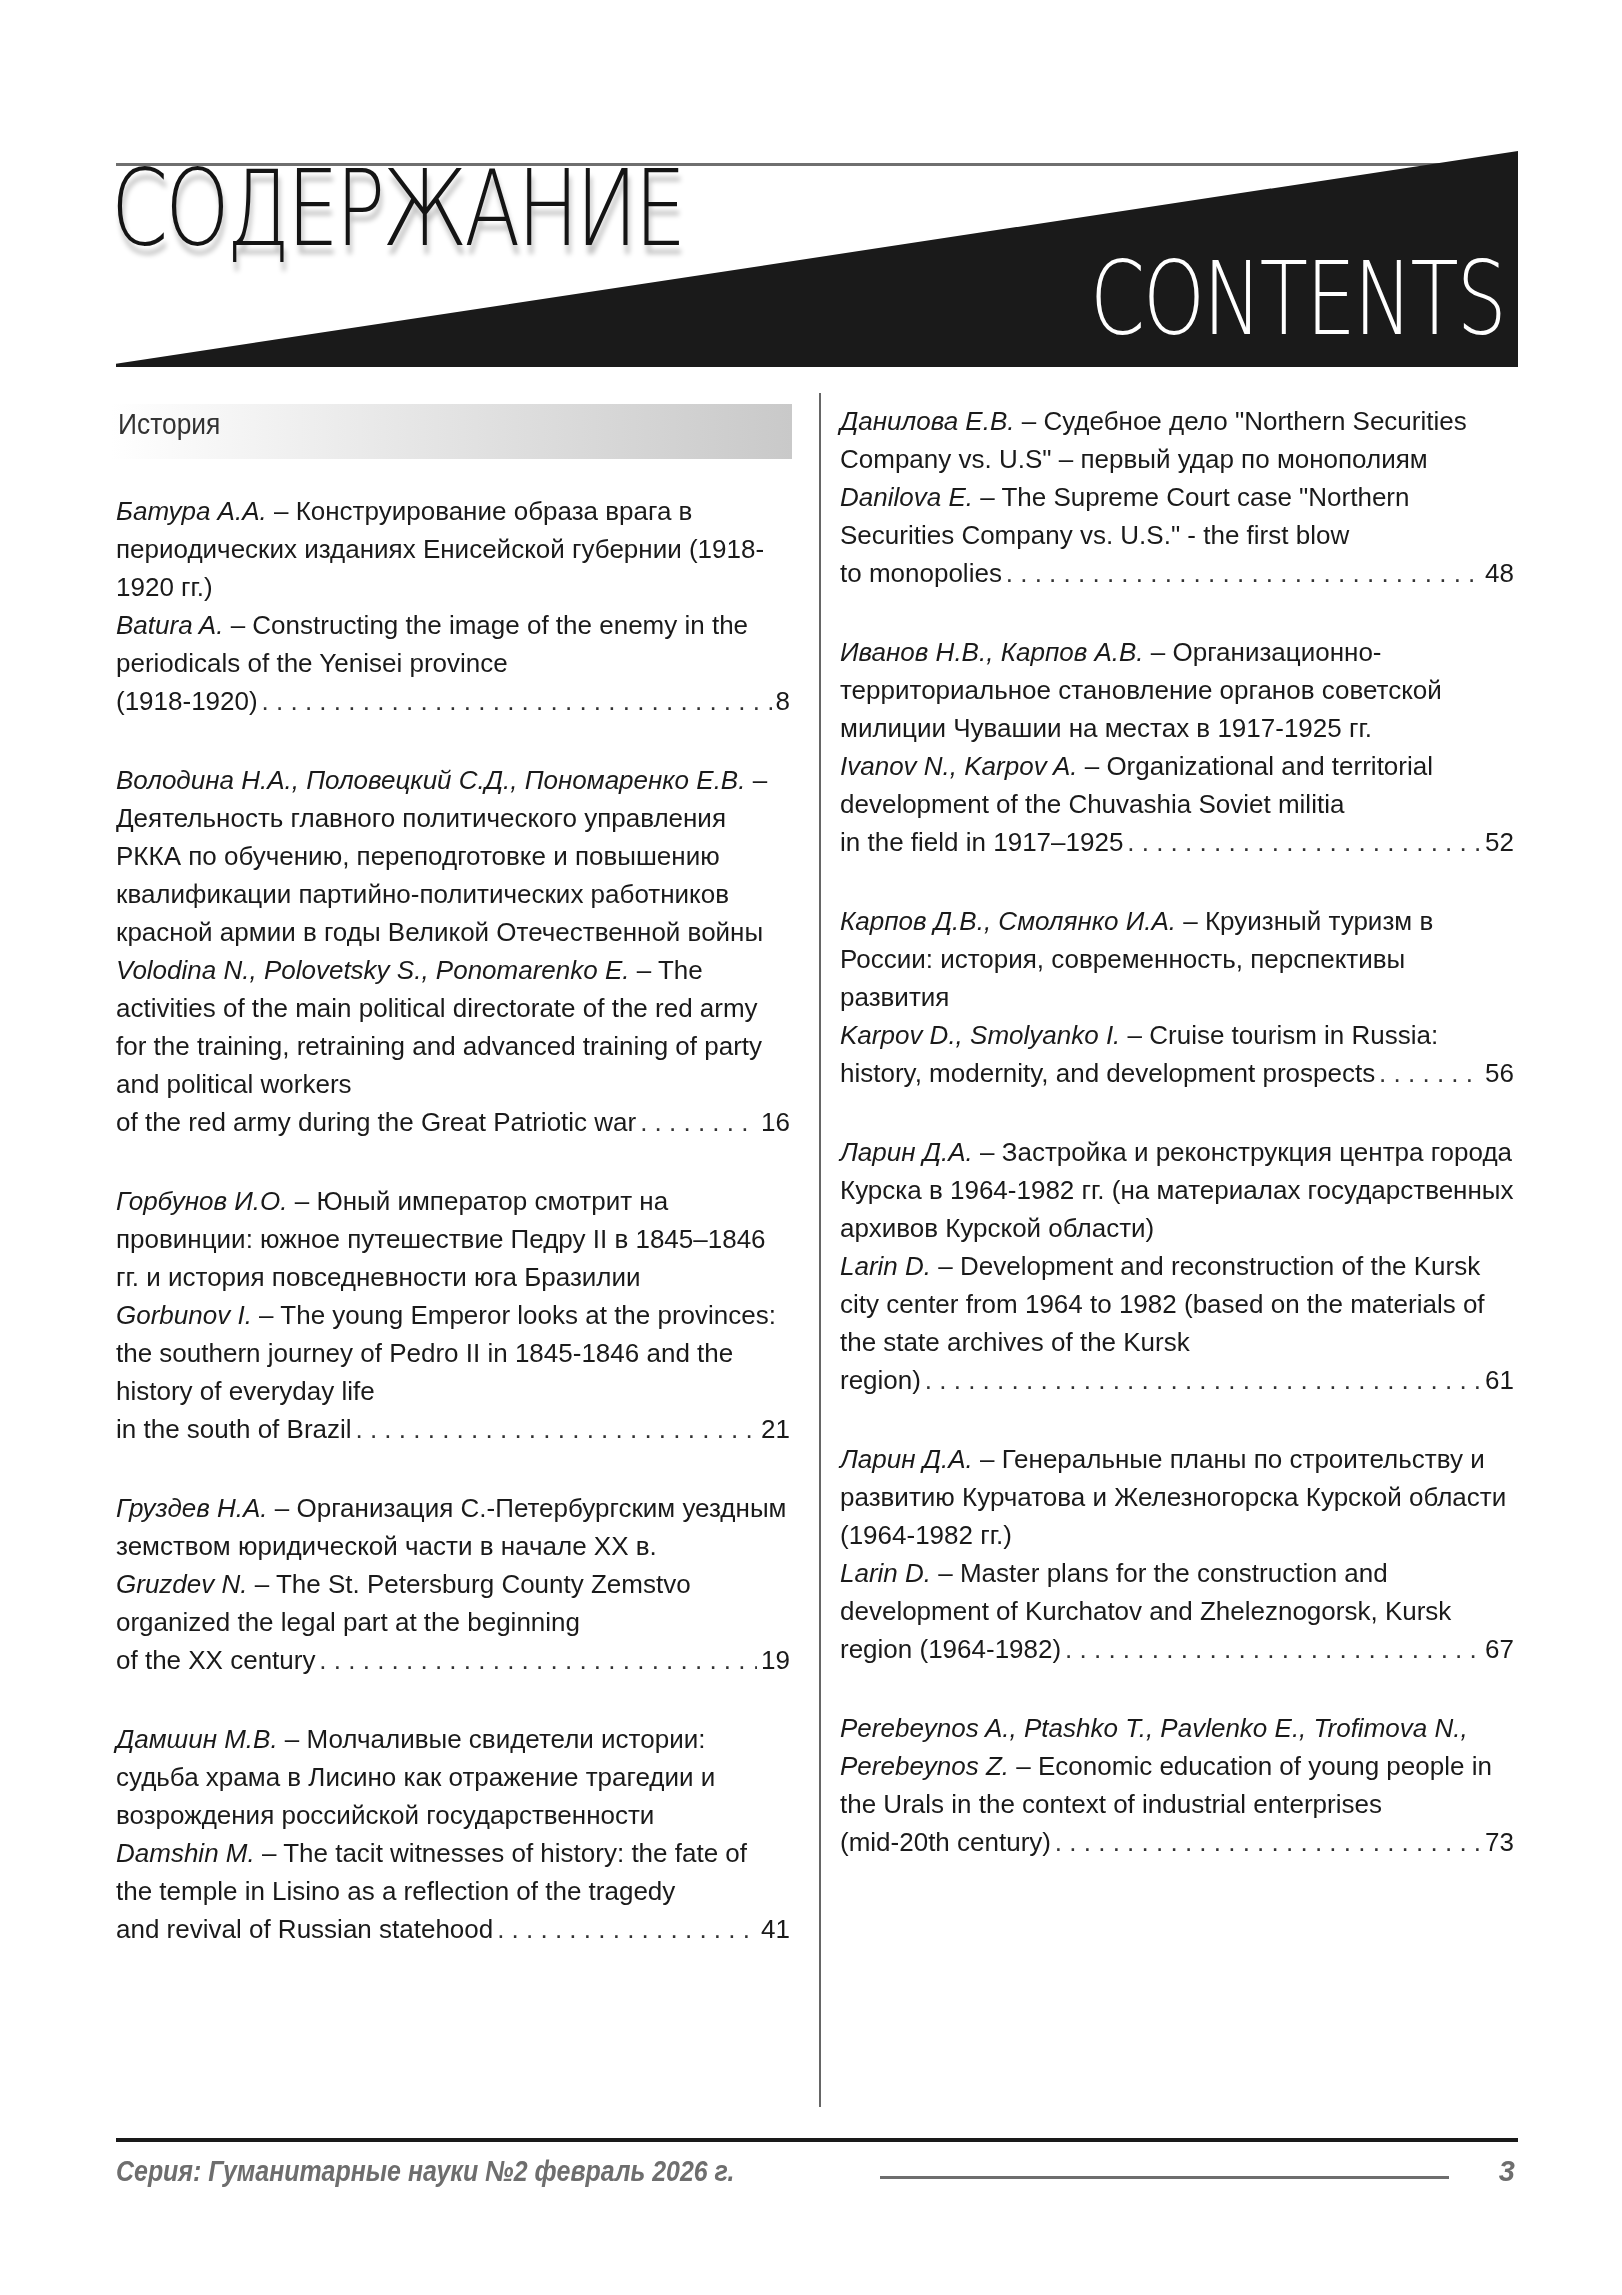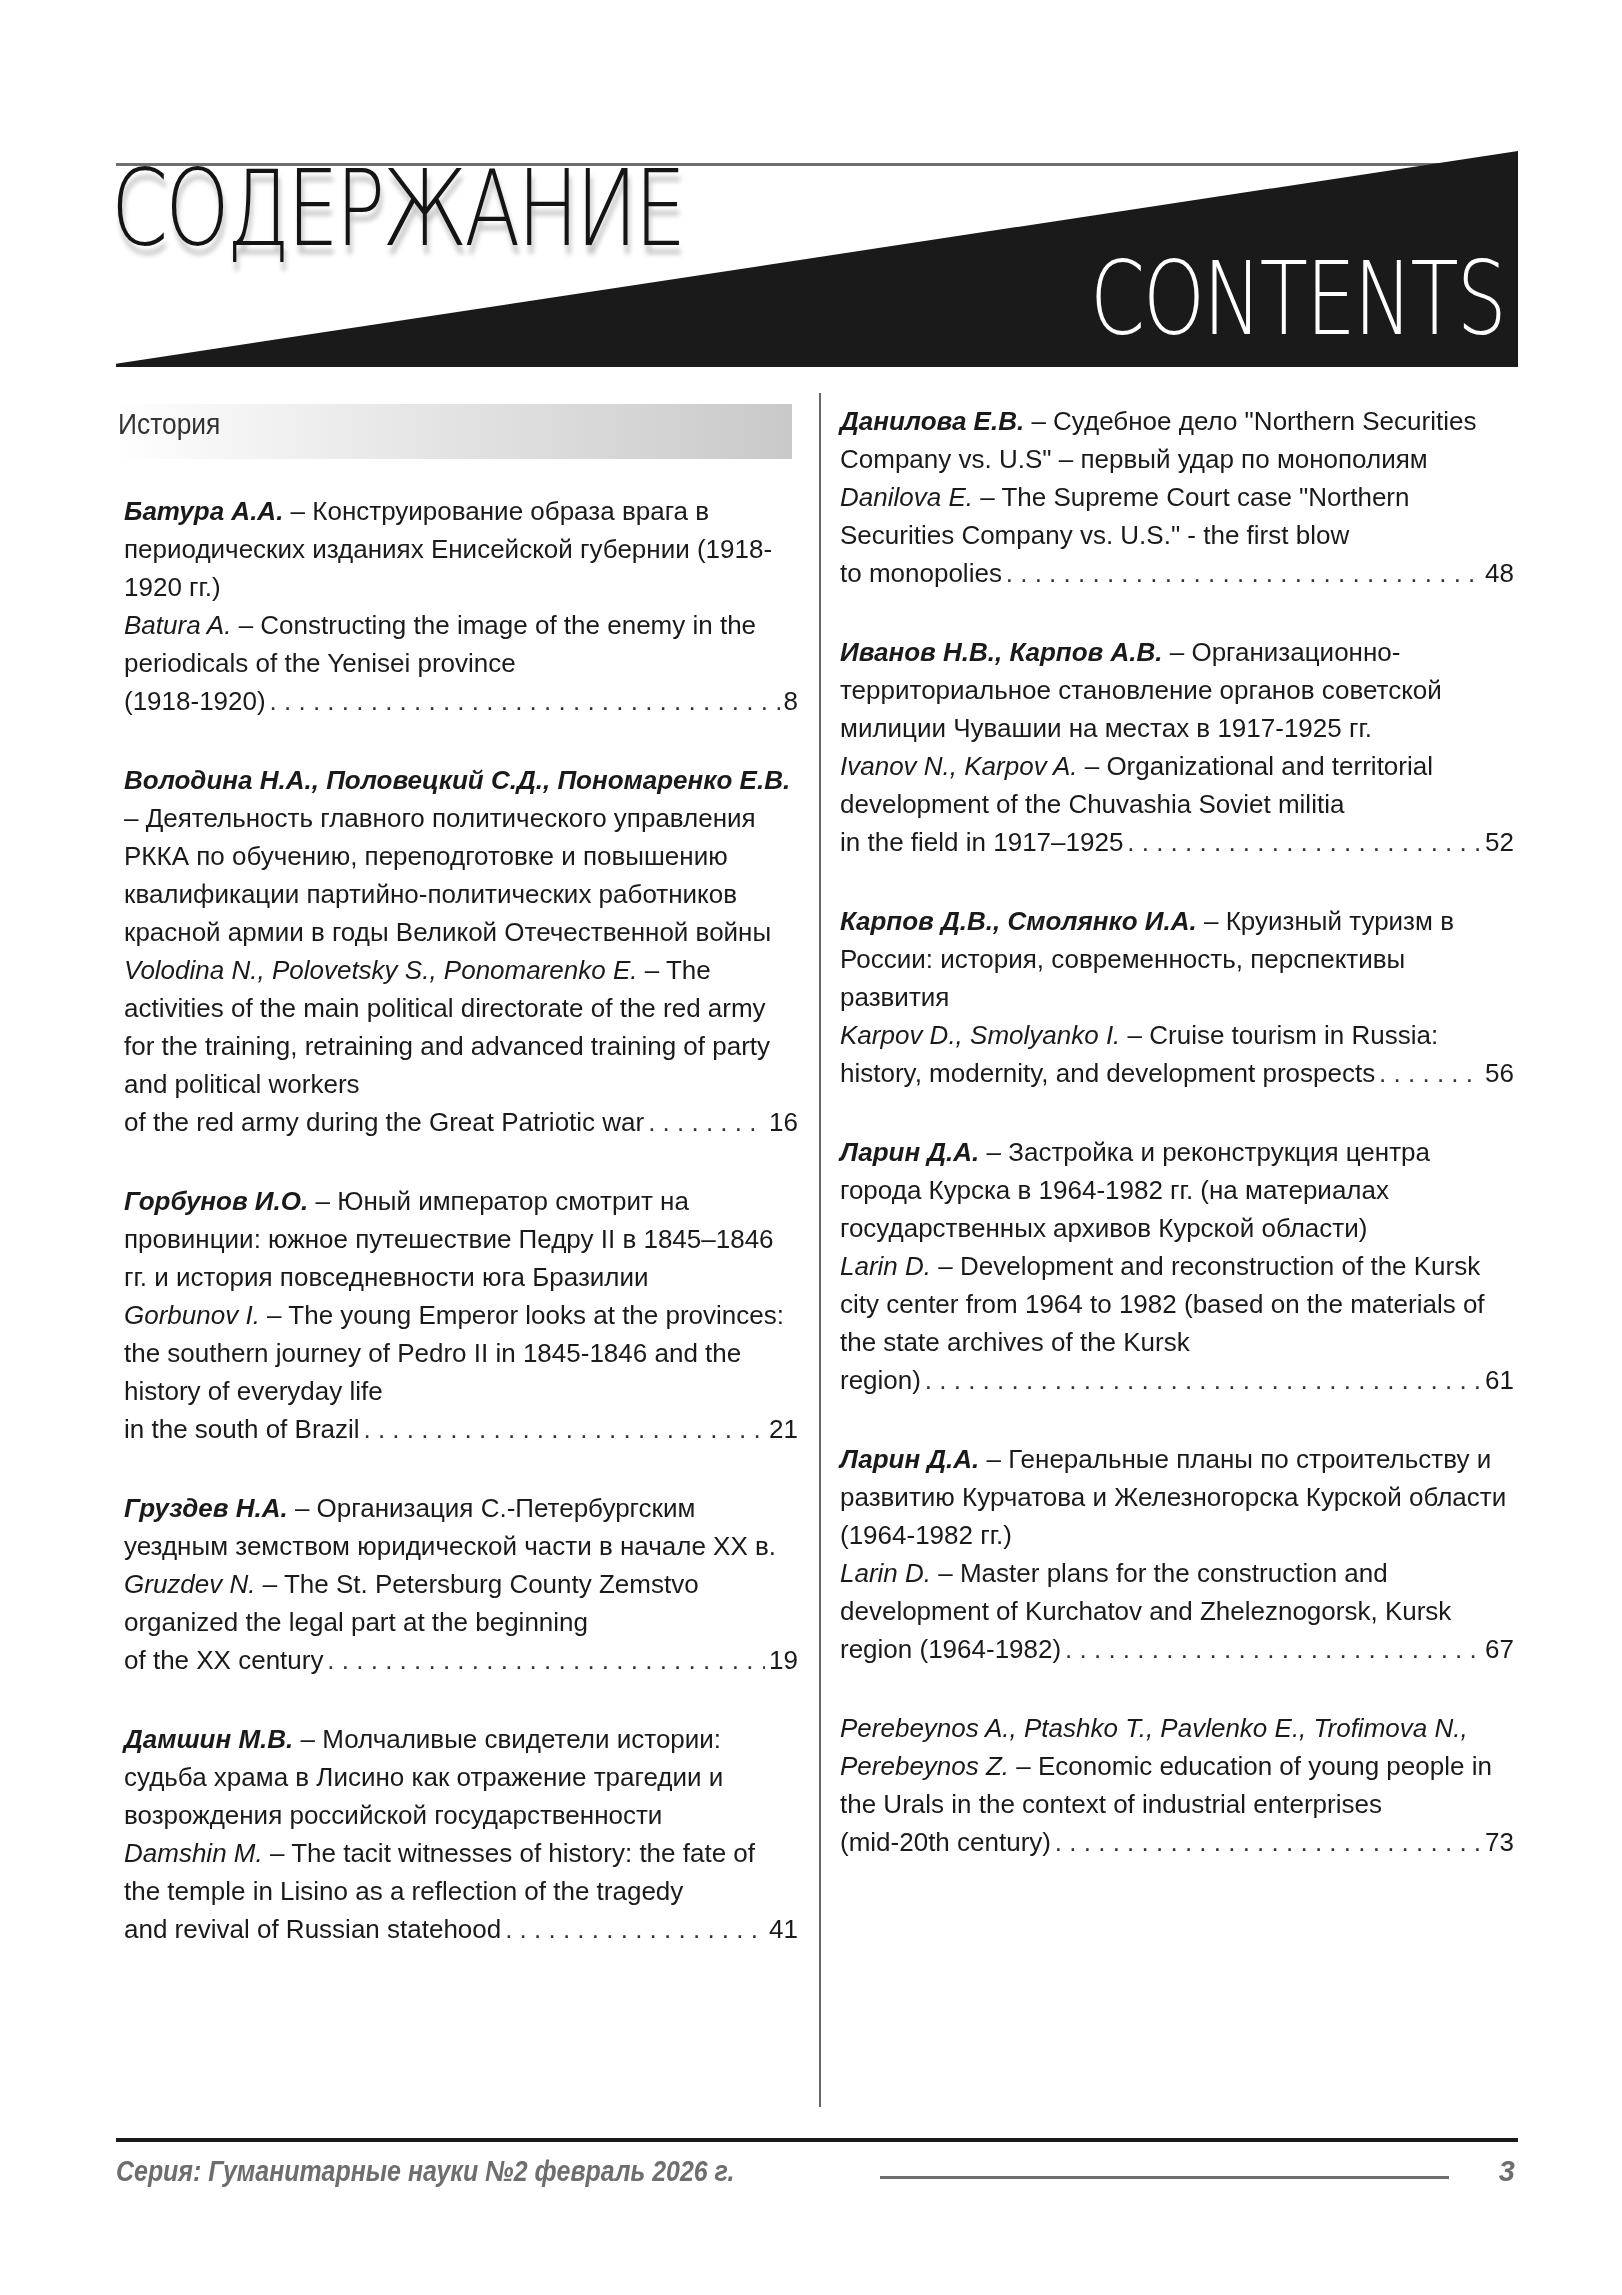--- a/index.html
+++ b/index.html
@@ -20,26 +20,26 @@
   
   .section-bar { position: absolute; left: 111px; top: 404px; width: 681px; height: 55px;
                  background: linear-gradient(to right, #ffffff 0%, #e8e8e8 40%, #c9c9c9 100%); }
   .section-label { position: absolute; left: 6.5px; top: 2.6px; font-size: 30px; font-weight: 300;
                    color: #333; transform: scaleX(0.88); transform-origin: left top; }
 
   
   .col-divider { position: absolute; left: 819px; top: 393px; width: 2px; height: 1714px; background: #666; }
 
   .col { position: absolute; width: 674px; }
-  .col-left { left: 124px; top: 492px; }
+  .col-left { left: 116px; top: 492px; }
   .col-right { left: 840px; top: 402px; }
 
   .entry { margin-bottom: 41px; font-size: 26px; line-height: 38px; }
   .entry p { margin: 0; }
-  .authors-ru { font-weight: bold; font-style: italic; }
+  .authors-ru { font-weight: normal; font-style: italic; }
   .authors-en { font-style: italic; }
   .last-line { display: flex; align-items: flex-start; }
   .last-line .txt { white-space: nowrap; flex: 0 0 auto; }
   .last-line .dots { flex: 1 1 auto; overflow: hidden; white-space: nowrap; margin: 0 3.9px;
                      letter-spacing: 5.9px; color: #333; }
   .last-line .dots::before { content: ". . . . . . . . . . . . . . . . . . . . . . . . . . . . . . . . . . . . . . . . . . . . . . . . . . . . . . . . . . . . . . . . . . . . . . . . . . . . . . . . . . . . . . . . . . . . . . . . . . . . . . . . . . . . . . . . . . ."; letter-spacing: 0; }
   .last-line .page { flex: 0 0 auto; }
 
   
   .ftr-rule { position: absolute; left: 116px; top: 2138px; width: 1402px; height: 3.9px; background: #1a1a1a; }

